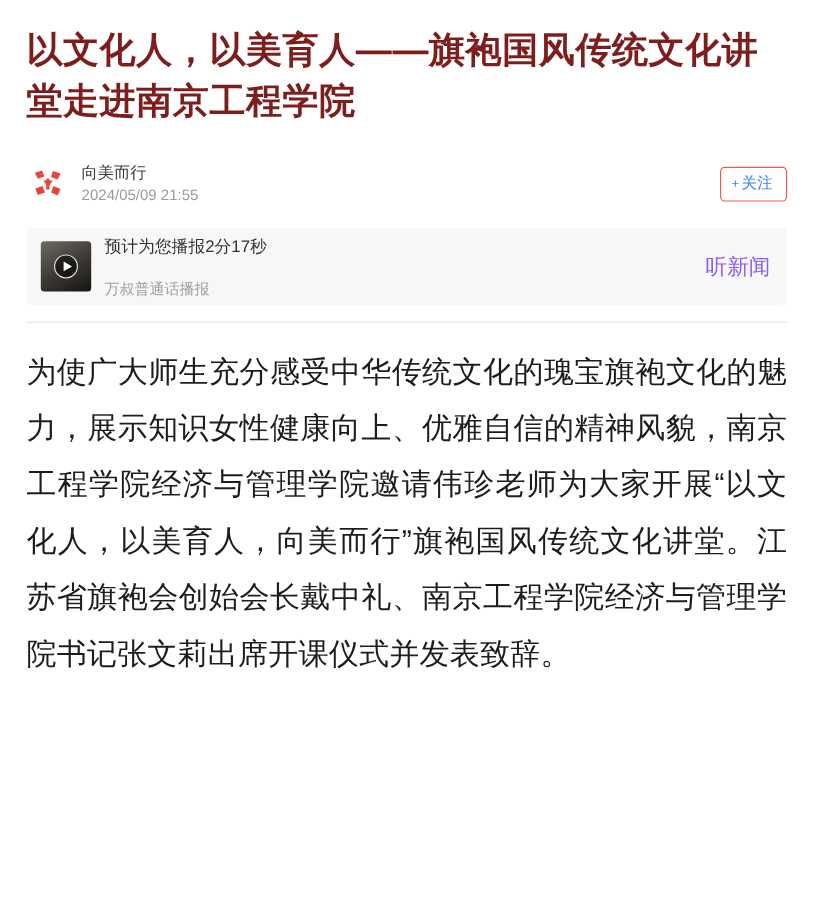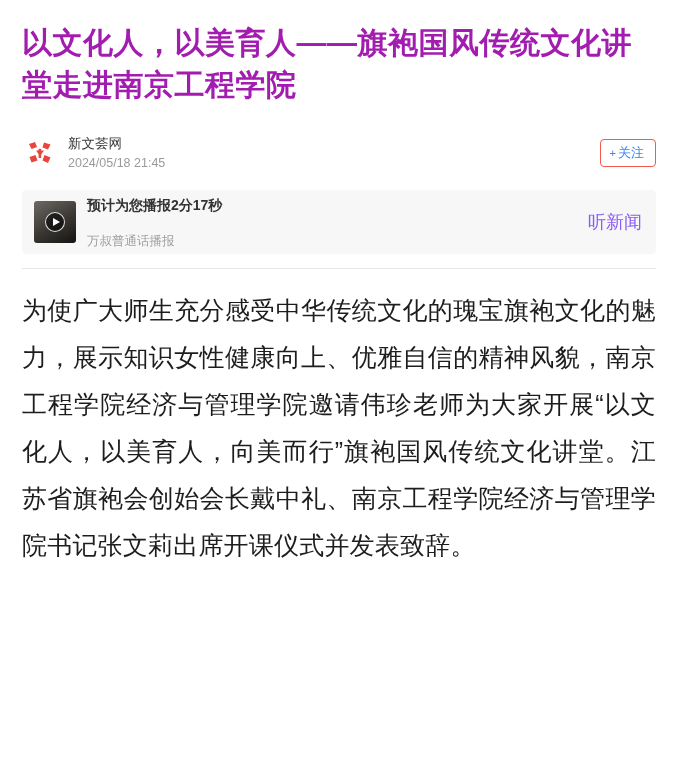--- a/index.html
+++ b/index.html
@@ -19,21 +19,21 @@
     width: 678px;
     height: 761px;
     position: relative;
     padding: 0 22px;
   }
   
   .article-title {
     font-size: 30px;
     line-height: 42px;
     font-weight: bold;
-    color: #a21caf;
+    color: #7f1d1d;
     letter-spacing: 0.5px;
     padding-top: 22px;
     margin: 0;
   }
   
   .byline {
     display: flex;
     align-items: center;
     margin-top: 26px;
     height: 42px;
@@ -123,21 +123,20 @@
   .audio-text {
     flex: 1 1 auto;
     display: flex;
     flex-direction: column;
     justify-content: center;
   }
   .audio-title {
     font-size: 14px;
     color: #333333;
     line-height: 20px;
-    font-weight: bold;
   }
   .audio-sub {
     font-size: 12.5px;
     color: #9f9f9f;
     line-height: 18px;
     margin-top: 17px;
   }
   .audio-action {
     flex: 0 0 auto;
     font-size: 18px;
@@ -177,22 +176,22 @@
           <path d="M7 9 L13 7 L15 12 L9.5 14 Z"></path>
           <path d="M22 7.5 L28.5 9.5 L26 14.5 L20.5 12.5 Z"></path>
           <path d="M14 15.5 L22 15.5 L18 21 Z"></path>
           <path d="M7.5 22 L13.5 20 L15.5 25.5 L9.5 27.5 Z"></path>
           <path d="M22.5 20 L28.5 22.5 L26 28 L20.5 25.5 Z"></path>
         </g>
         <rect x="16.6" y="13.8" width="2.6" height="9.2" fill="#e8453c"></rect>
       </svg>
     </div>
     <div class="source-meta">
-      <span class="source-name">新文荟网</span>
-      <span class="publish-time">2024/05/18 21:45</span>
+      <span class="source-name">向美而行</span>
+      <span class="publish-time">2024/05/09 21:55</span>
     </div>
     <button class="follow-btn">
       <span class="plus">+</span><span>关注</span>
     </button>
   </div>
 
   <div class="audio-bar">
     <div class="audio-thumb">
       <div class="play-circle"></div>
     </div>

